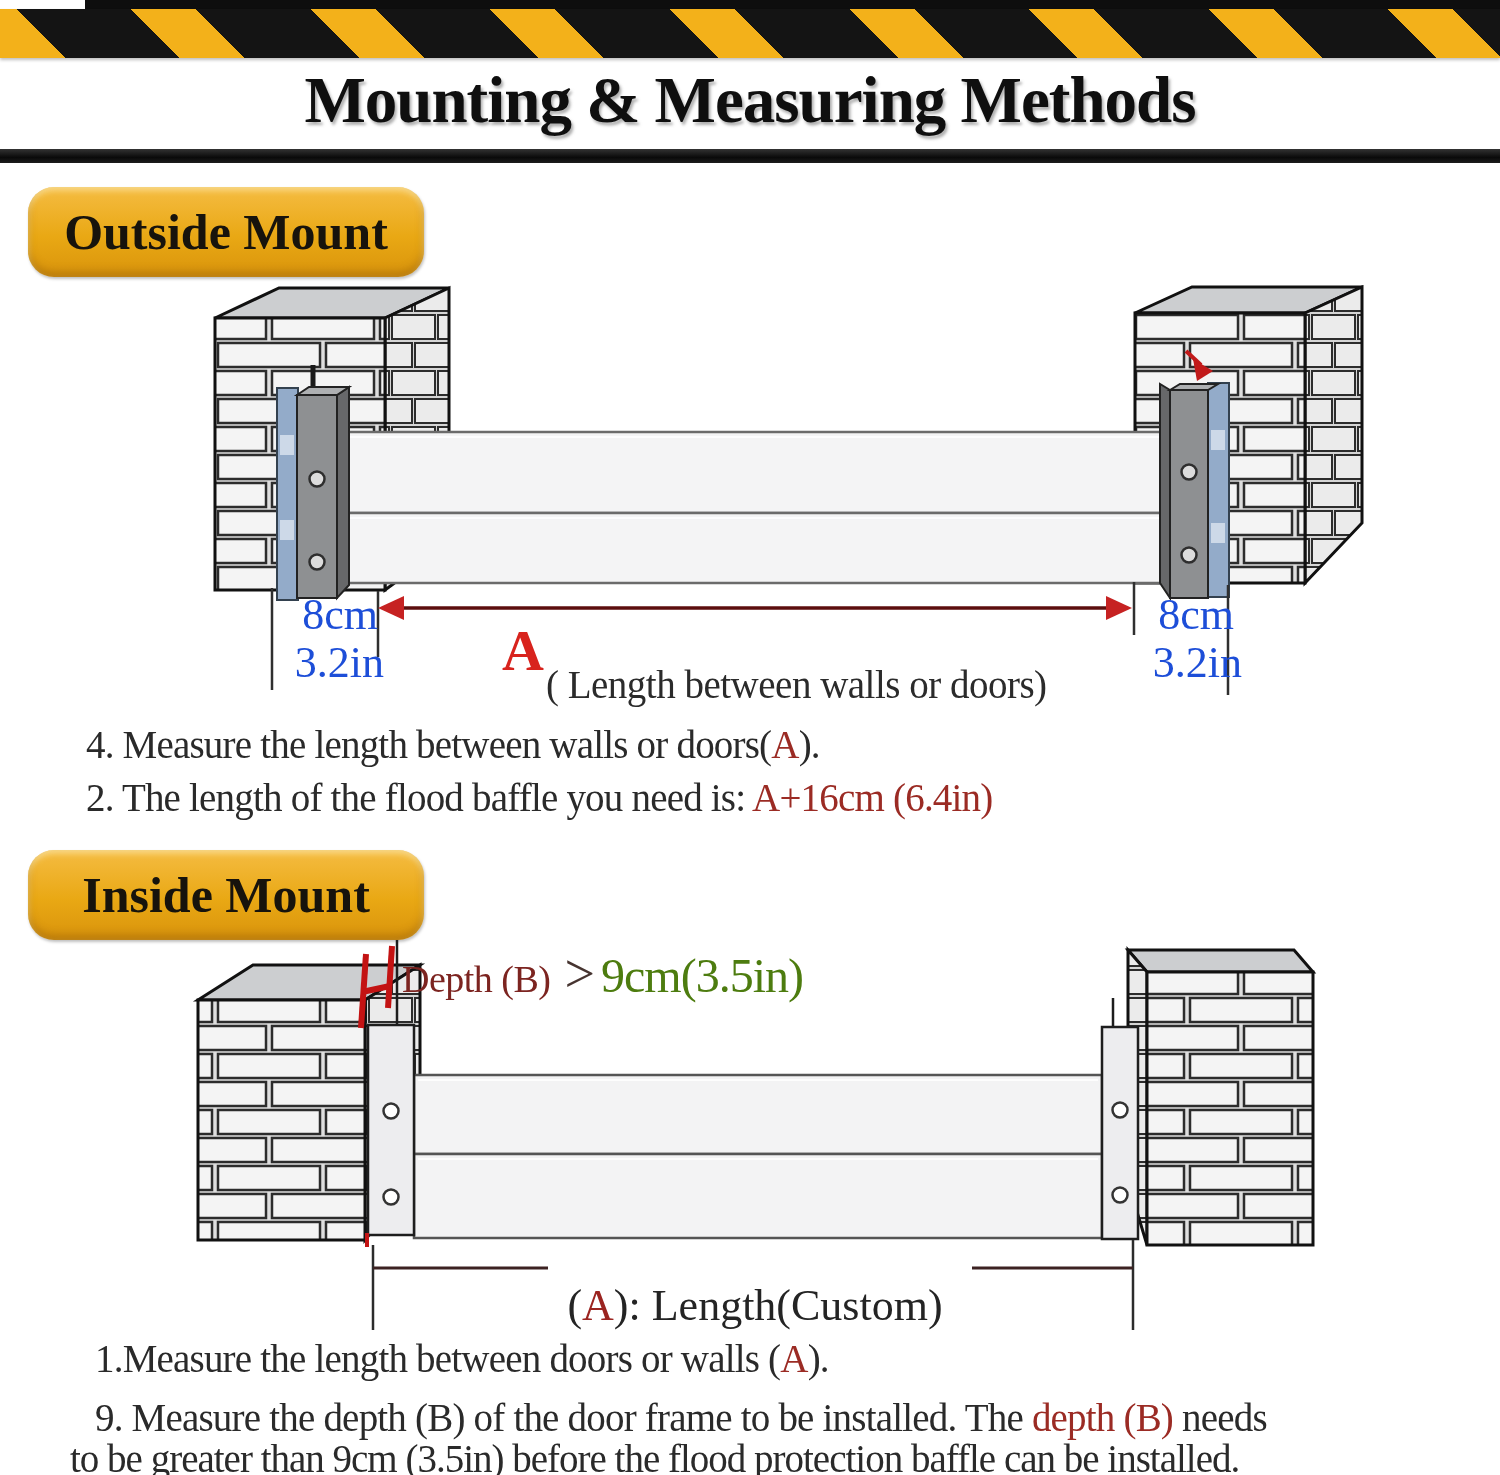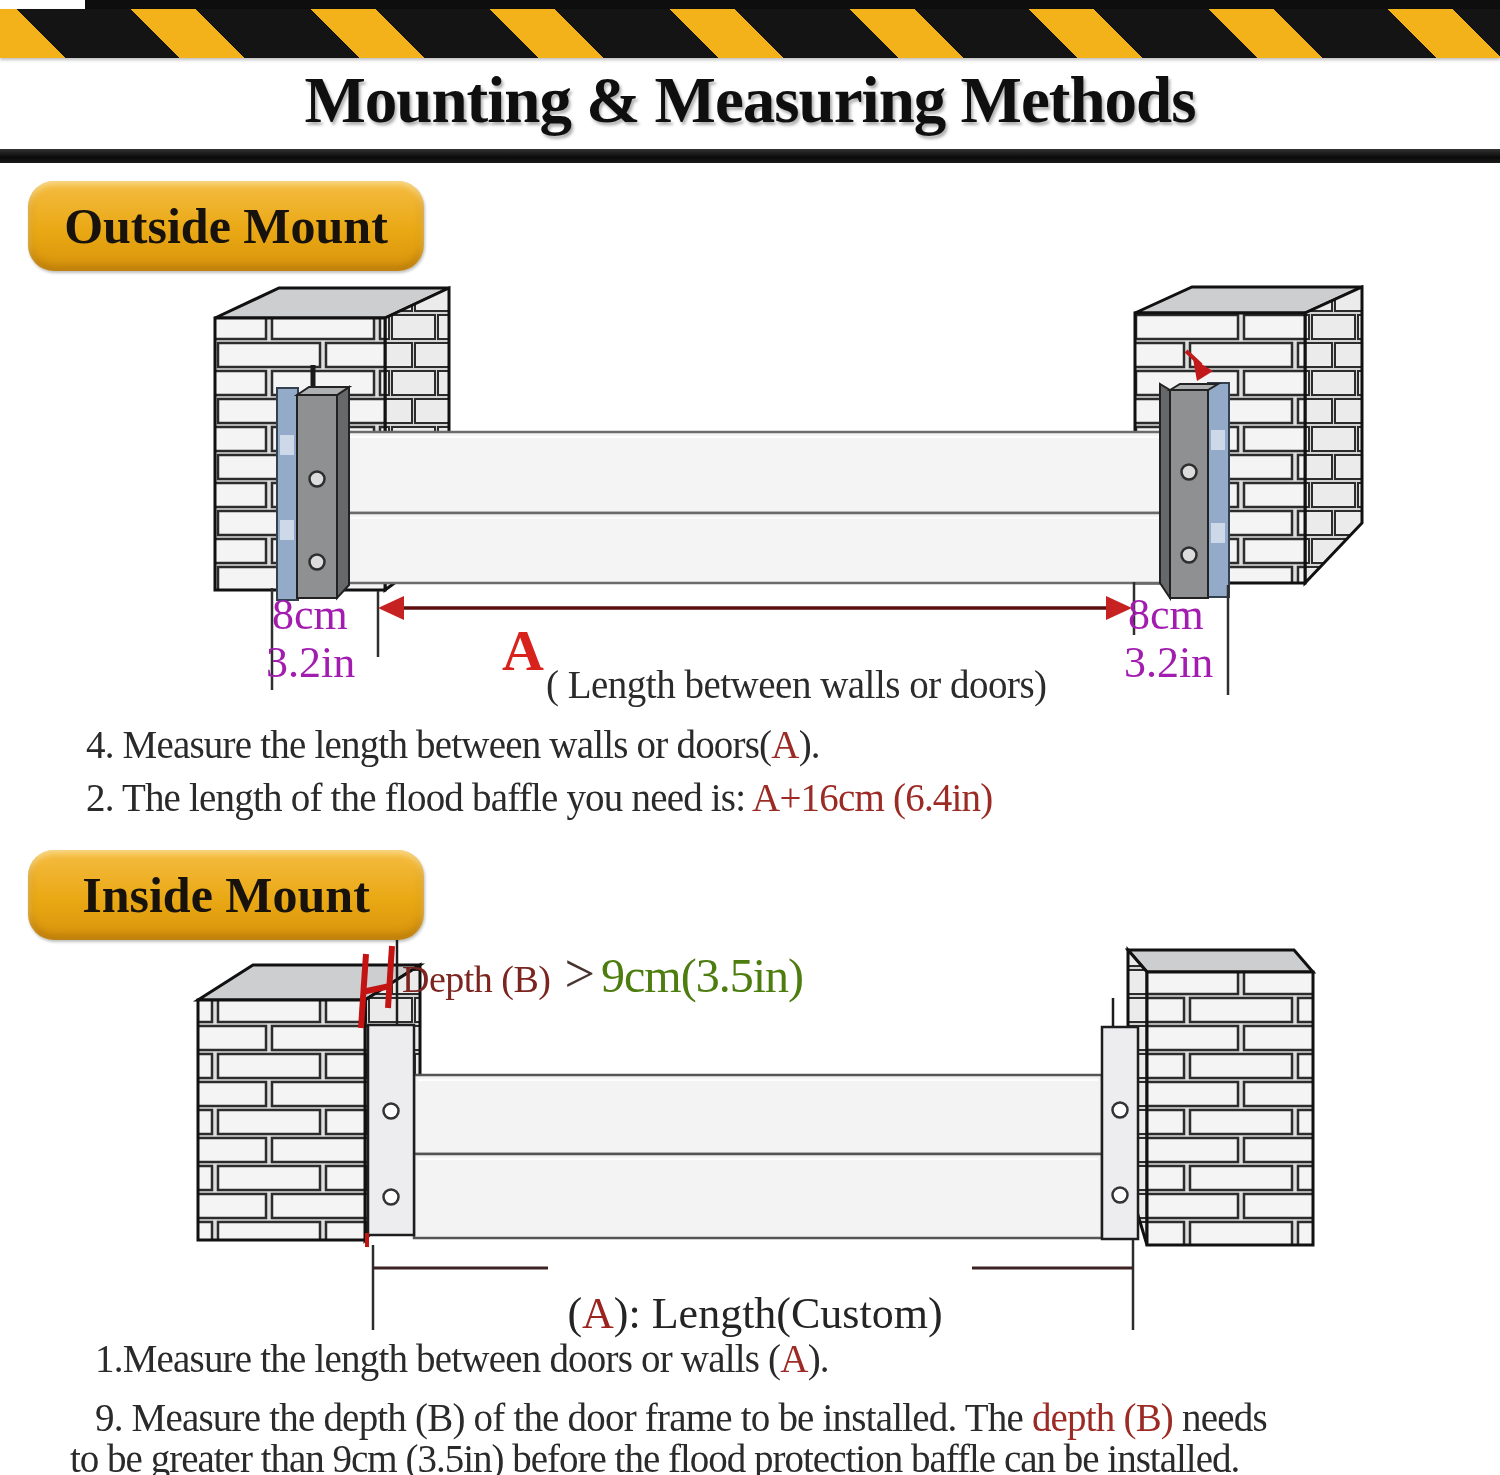--- a/index.html
+++ b/index.html
@@ -23,24 +23,24 @@
   .header-bar{left:0;top:149px;width:1500px;height:14px;
     background:linear-gradient(180deg,#333 0%,#0a0a0a 60%,#1c1c1c 100%);}
   
   .badge{
     left:28px;width:396px;height:90px;border-radius:26px;
     background:linear-gradient(180deg,#f5bc42 0%,#e9a814 55%,#d9940c 100%);
     box-shadow:inset 0 -5px 9px rgba(120,70,0,.35),inset 0 3px 6px rgba(255,235,170,.8),1px 2px 3px rgba(0,0,0,.25);
     display:flex;align-items:center;justify-content:center;
     font-size:50px;font-weight:bold;color:#17130c;
   }
-  .badge.outside{top:181px;align-items:center;}
+  .badge.outside{top:187px;align-items:center;}
   .badge.inside{top:839px;margin-top:11px;}
   
-  .meas{font-size:44px;color:#a21caf;text-align:left;white-space:nowrap;line-height:1;}
+  .meas{font-size:44px;color:#1d4ed8;text-align:right;white-space:nowrap;line-height:1;}
   .marker-a{font-size:58px;font-weight:bold;color:#d8231d;line-height:1;}
   .span-text{font-size:39px;color:#2b2b2b;letter-spacing:-0.5px;white-space:nowrap;line-height:1.1;}
   .step{font-size:39px;color:#2a2a2a;letter-spacing:-0.8px;white-space:nowrap;line-height:1.15;}
   .step .hl{color:#9b2b24;}
   .depth-line{display:flex;align-items:baseline;white-space:nowrap;}
   .depth-label{font-size:38px;color:#7c2420;letter-spacing:-0.5px;}
   .depth-op{font-size:54px;color:#463430;margin:0 6px 0 14px;line-height:0.8;}
   .depth-value{font-size:48px;color:#4d7c0f;letter-spacing:-1px;}
   .span-custom{font-size:44px;color:#242424;text-align:center;white-space:nowrap;}
   .span-custom .hl{color:#9b2420;}
@@ -198,21 +198,21 @@
       <line x1="972" y1="328" x2="1133" y2="328" stroke="#3c2222" stroke-width="3"></line>
     </g>
   </svg>
 
   <div class="abs depth-line" style="left:402px;top:948px;">
     <span class="depth-label">Depth (B)</span>
     <span class="depth-op">&gt;</span>
     <span class="depth-value">9cm(3.5in)</span>
   </div>
 
-  <div class="abs span-custom" style="left:373px;top:1280px;width:764px;margin-top:8px;">
+  <div class="abs span-custom" style="left:373px;top:1280px;width:764px;">
     <span>(</span><span class="hl">A</span><span>): Length(Custom)</span>
   </div>
 
   <div class="abs step" style="left:95px;top:1337px;">
     <span>1.Measure the length between doors or walls (</span><span class="hl">A</span><span>).</span>
   </div>
   <div class="abs step" style="left:95px;top:1396px;">
     <span>9. Measure the depth (B) of the door frame to be installed. The </span><span class="hl">depth (B)</span><span> needs</span>
   </div>
   <div class="abs step" style="left:70px;top:1437px;letter-spacing:-1px;">to be greater than 9cm (3.5in) before the flood protection baffle can be installed.</div>

